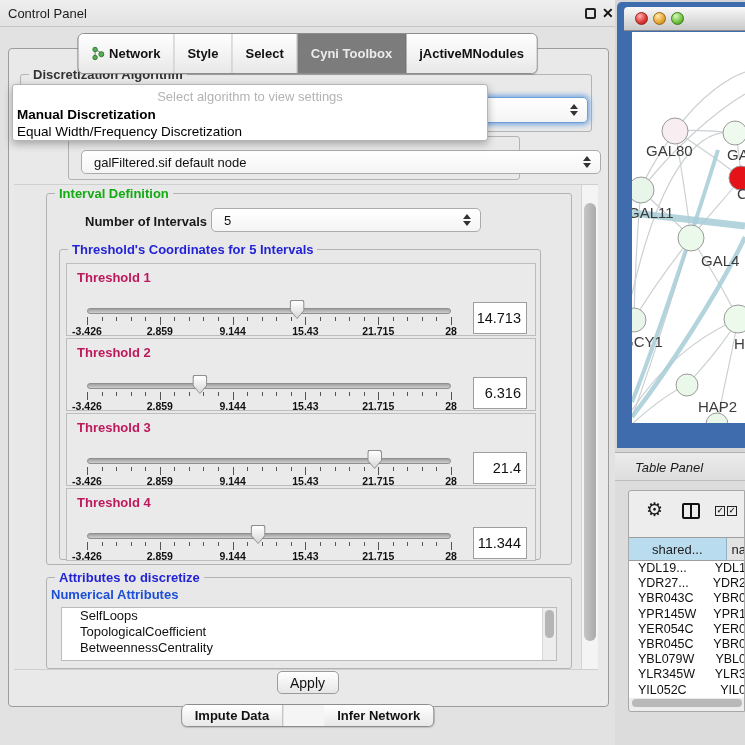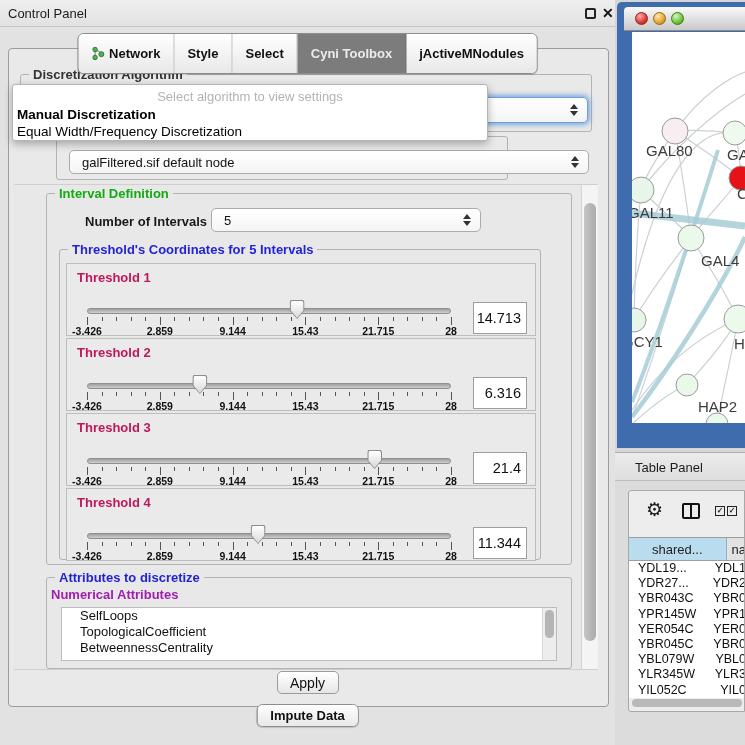--- a/index.html
+++ b/index.html
@@ -58,21 +58,21 @@
   .thr-track { position:absolute; left:0; top:44px; width:100%; height:6px; border:1px solid #8f8f8f; border-radius:4px; background:linear-gradient(#9f9f9f,#cfcfcf); }
   .thr-ticks { position:absolute; left:0; top:53px; width:100%; height:8px; }
   .thr-ticks i { position:absolute; top:0; width:1px; background:#555; }
   .thr-ticklabels { position:absolute; left:0; top:61px; width:100%; height:12px; }
   .thr-ticklabels span { position:absolute; transform:translateX(-50%); font-size:10.5px; font-weight:bold; color:#111; white-space:nowrap; }
   .thr-thumb { position:absolute; top:36px; width:15px; height:19px; transform:translateX(-50%); clip-path:polygon(8% 0,92% 0,100% 12%,100% 55%,50% 100%,0 55%,0 12%); background:#8e8e8e; cursor:pointer; }
   .thr-thumb i { position:absolute; left:1px; top:1px; right:1px; bottom:1px; clip-path:polygon(8% 0,92% 0,100% 12%,100% 55%,50% 100%,0 55%,0 12%); background:linear-gradient(#ffffff,#d8d8d8); }
   .thr-value { position:absolute; left:406px; top:38px; width:54px; height:32px; background:#fff; border:1px solid #9e9e9e; font-size:14.5px; color:#111; display:flex; align-items:center; justify-content:flex-end; padding-right:5px; cursor:text; }
 
   
-  .attr-sublabel { position:absolute; left:4px; top:9px; font-weight:bold; font-size:13px; color:#a21caf; }
+  .attr-sublabel { position:absolute; left:4px; top:9px; font-weight:bold; font-size:13px; color:#1d4ed8; }
   .attr-list { position:absolute; left:14px; top:29px; width:496px; height:54px; background:#fff; border:1px solid #bbb; overflow:hidden; }
   .attr-item { font-size:13px; color:#111; padding-left:18px; height:16px; line-height:16px; cursor:pointer; }
   .attr-scroll { position:absolute; right:0; top:0; width:14px; height:100%; background:#ededed; border-left:1px solid #d8d8d8; }
   .attr-scroll .thumb { position:absolute; left:2px; top:2px; width:9px; height:28px; border-radius:5px; background:#b5b5b5; }
 
   .apply-btn { position:absolute; left:50%; transform:translateX(-50%); top:671px; width:62px; height:23px; background:linear-gradient(#ffffff,#e6e6e6); border:1px solid #9b9b9b; border-radius:5px; font-size:14px; color:#111; display:flex; align-items:center; justify-content:center; cursor:pointer; }
 
   .bottom-tabs { top:704px; height:23px; }
 
   
@@ -80,21 +80,21 @@
   .net-window { position:absolute; left:2px; top:2px; width:128px; height:446px; background:#3f6cac; border-radius:5px 0 0 0; }
   .net-titlebar { position:absolute; left:7px; top:5px; right:0; height:24px; background:linear-gradient(#f9f9f9,#c9c9c9); border-bottom:1px solid #8a8a8a; border-radius:4px 0 0 0; }
   .tlight { position:absolute; top:5px; width:13px; height:13px; border-radius:50%; cursor:pointer; }
   .tlight.red { left:11px; background:radial-gradient(circle at 35% 28%, #ffb3b1, #e0403d 55%, #a31310); border:1px solid #92201d; }
   .tlight.yellow { left:29px; background:radial-gradient(circle at 35% 28%, #ffe9b0, #e8a93c 55%, #b77a12); border:1px solid #96690f; }
   .tlight.green { left:47px; background:radial-gradient(circle at 35% 28%, #d4f7c0, #78c748 55%, #3f8b1a); border:1px solid #3c7d15; }
   .net-canvas { position:absolute; left:15px; top:30px; width:113px; height:391px; background:#ffffff; overflow:hidden; cursor:default; }
   .net-canvas svg { display:block; width:113px; height:391px; }
 
   .tp-titlebar { position:absolute; left:0; top:452px; width:130px; height:29px; background:linear-gradient(#ebebeb,#dedede); border-top:1px solid #b0b0b0; border-bottom:1px solid #bdbdbd; }
-  .tp-title { position:absolute; left:20px; top:7px; font-size:13px; color:#1c1c1c; }
+  .tp-title { position:absolute; left:20px; top:7px; font-size:13px; color:#1c1c1c;font-style:italic; }
   .tp-body { position:absolute; left:0; top:481px; width:130px; height:264px; background:#dcdcdc; }
   .tp-container { position:absolute; left:13px; top:9px; width:117px; height:222px; background:#ededed; border:1px solid #a8a8a8; border-radius:3px 0 0 3px; overflow:hidden; }
   .gear-icon { position:absolute; left:17px; top:7px; font-family:"DejaVu Sans",sans-serif; font-size:19px; color:#1a1a1a; cursor:pointer; }
   .cols-icon { position:absolute; left:53px; top:12px; width:18px; height:16px; border:2px solid #111; border-radius:2px; cursor:pointer; }
   .cols-icon i { position:absolute; left:6px; top:0; width:2px; height:12px; background:#111; }
   .check-icons { position:absolute; left:86px; top:15px; display:flex; gap:2px; cursor:pointer; }
   .check-icons b { width:10px; height:10px; border:1.5px solid #222; font-size:8px; line-height:8px; text-align:center; color:#222; font-weight:bold; }
 
   .tp-table { position:absolute; left:0; top:46px; width:117px; height:161px; background:#fff; }
   .tp-header { display:flex; height:24px; border-top:1px solid #9e9e9e; border-bottom:1px solid #9e9e9e; }
@@ -154,21 +154,21 @@
     </div>
 
     <div class="algo-popup">
       <div class="popup-hint">Select algorithm to view settings</div>
       <div id="popup-items">
           <div class="popup-item selected">Manual Discretization</div>
           <div class="popup-item">Equal Width/Frequency Discretization</div>
         </div>
     </div>
 
-    <div class="groupbox" style="left:56px; top:136px; width:452px; height:44px;">
+    <div class="groupbox" style="left:68px; top:136px; width:452px; height:44px;">
       <span class="legend plain">Table Data</span>
       <div class="combo" style="left:12px; top:13px; width:520px; height:24px;">
         <span>galFiltered.sif default node</span>
         <span class="stepper">
             <i class="up"></i>
             <i class="down"></i>
           </span>
       </div>
     </div>
 
@@ -393,20 +393,23 @@
       <div class="vscroll">
         <div class="thumb" style="top:18px; height:438px;"></div>
       </div>
     </div>
 
     <div class="apply-btn">Apply</div>
 
     <div class="seg-bar bottom-tabs" id="bottom-tabs" style="left:50%; transform:translateX(-50%);gap:41px;">
         <div class="seg-tab">
           <span>Impute Data</span>
+        </div>
+        <div class="seg-tab">
+          <span>Infer Network</span>
         </div>
       </div>
   </div>
 
   <div class="right-side">
     <div class="net-window">
       <div class="net-titlebar">
         <span class="tlight red"></span>
         <span class="tlight yellow"></span>
         <span class="tlight green"></span>

